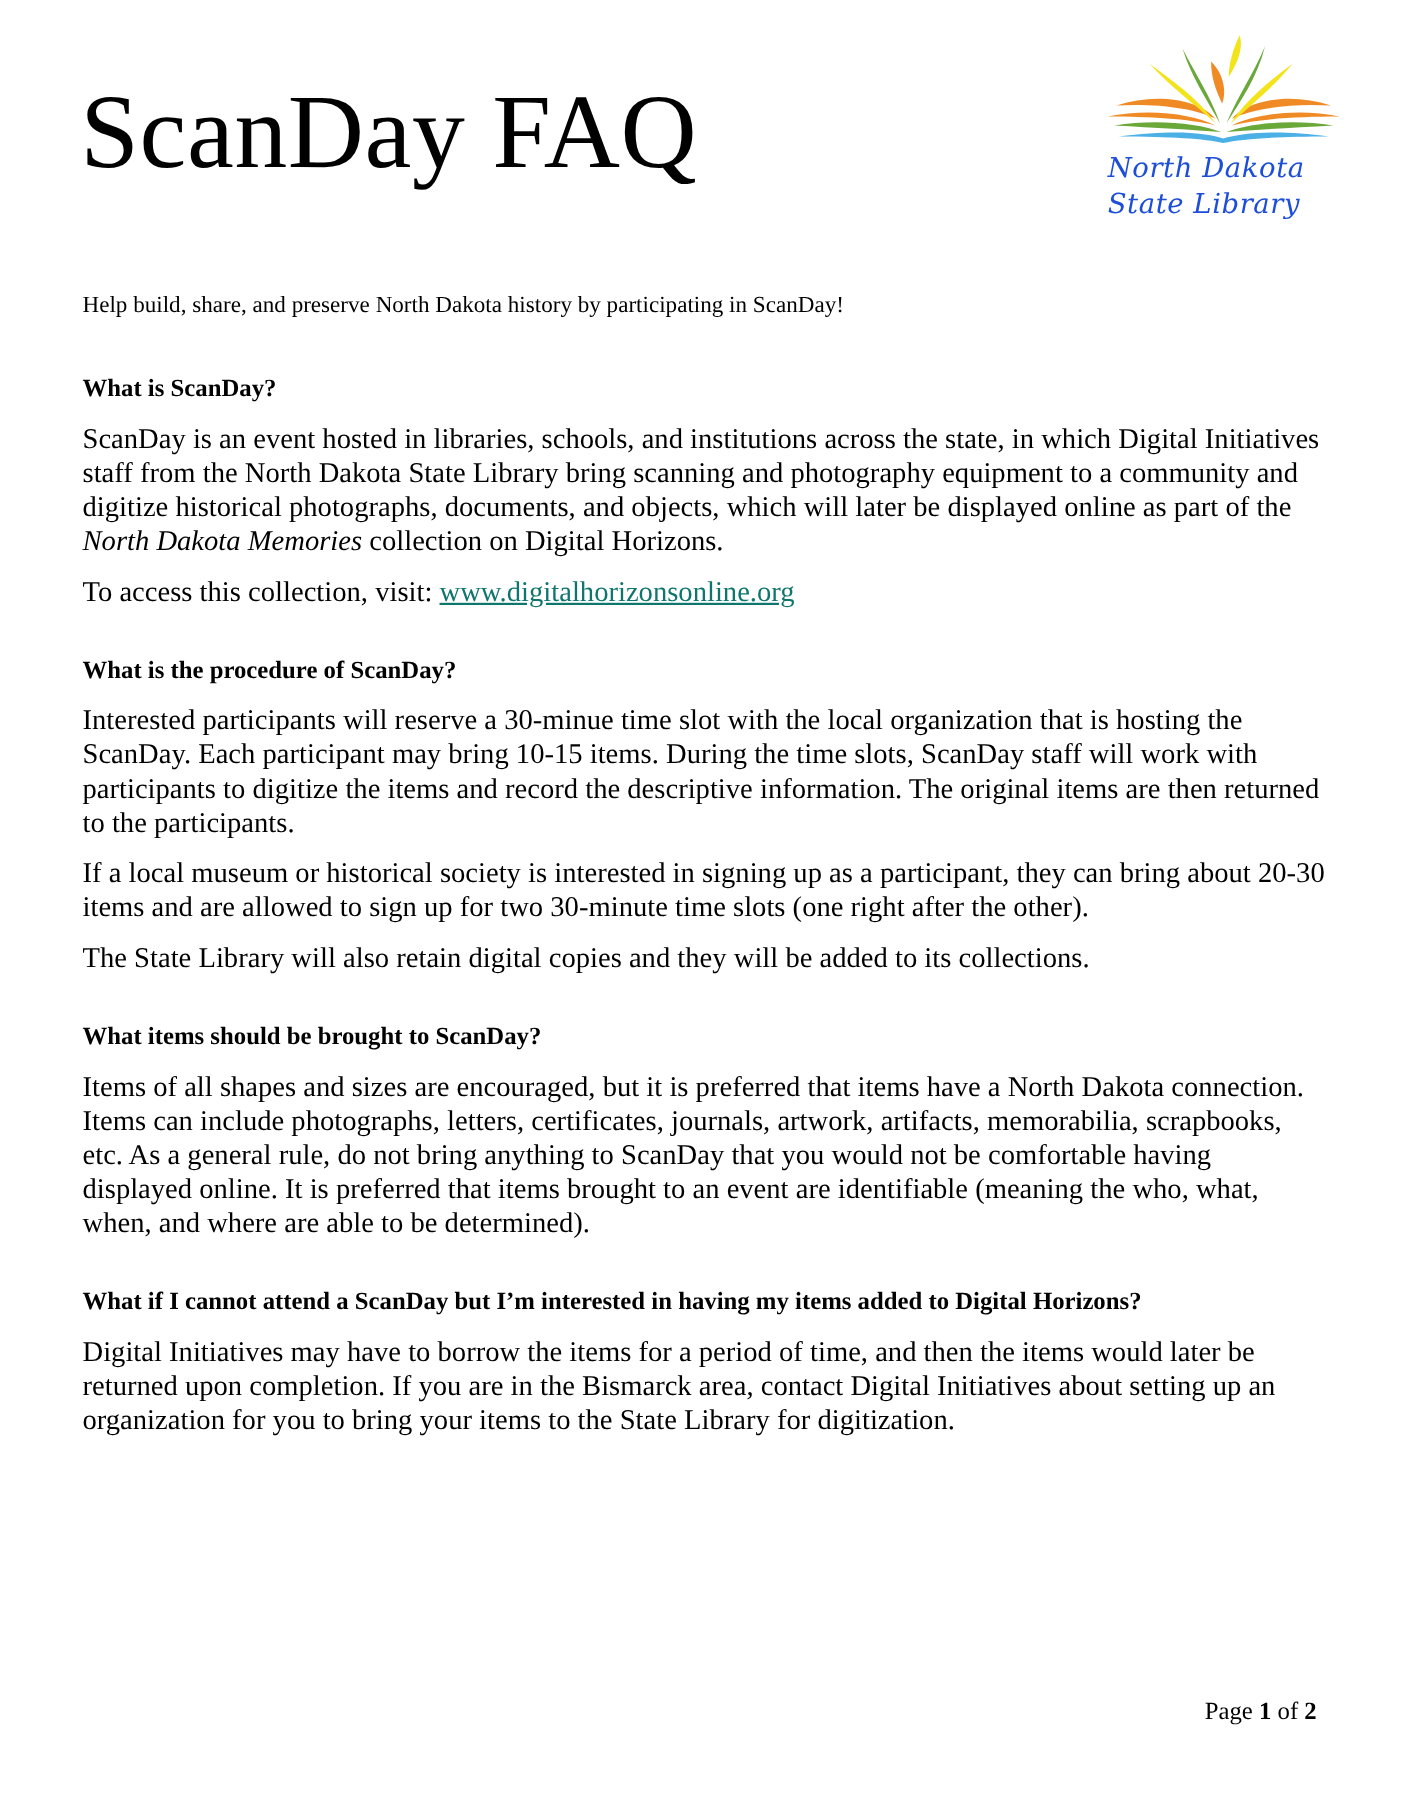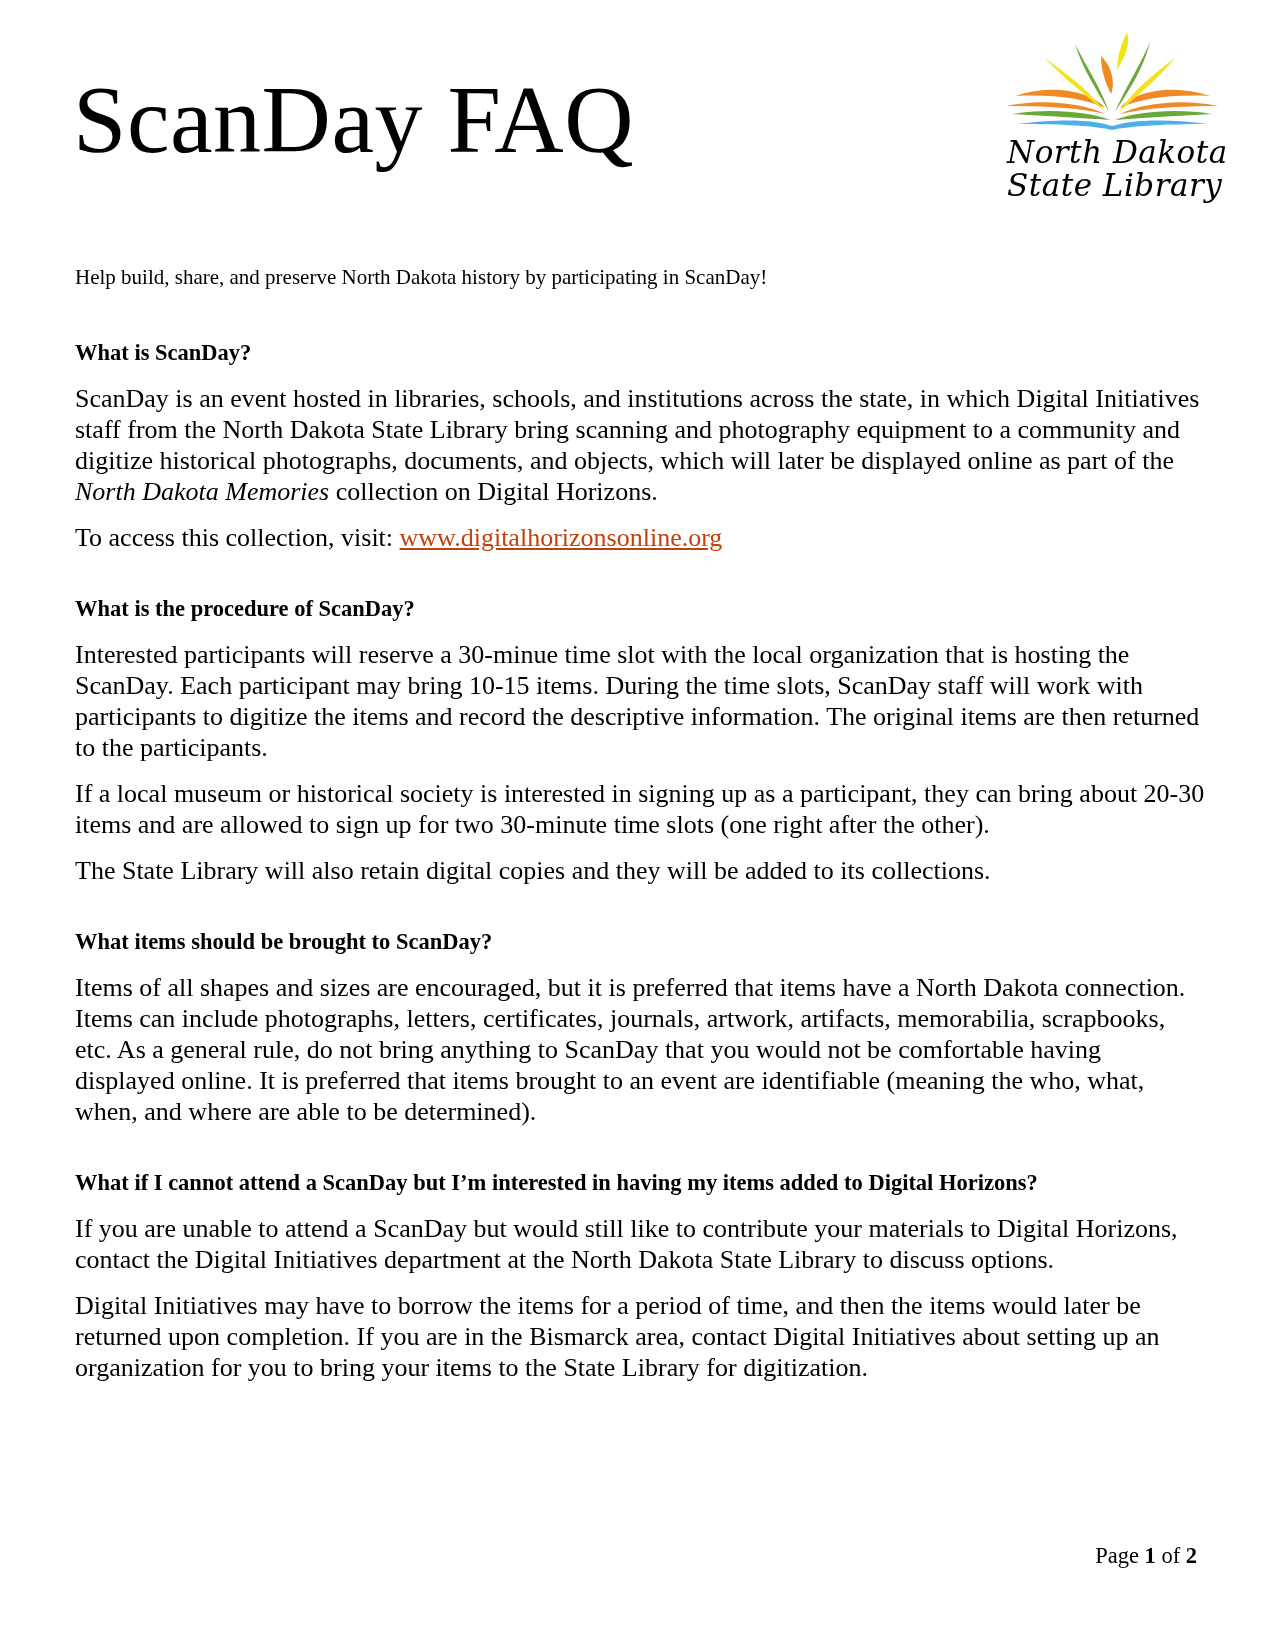--- a/index.html
+++ b/index.html
@@ -36,23 +36,23 @@
     .logo svg {
       display: block;
     }
     .logo-text {
       position: absolute;
       left: 2px;
       top: 108px;
       width: 215px;
       font-family: "DejaVu Serif", serif;
       font-style: italic;
-      font-size: 31px;
+      font-size: 25px;
       line-height: 33px;
-      color: #000000;
+      color: #1d4ed8;
       letter-spacing: 0.5px;
       white-space: nowrap;
     }
     .content {
       position: absolute;
       left: 75px;
       top: 262px;
       width: 1130px;
     }
     p, h2 {
@@ -73,21 +73,21 @@
     }
     .section p {
       font-size: 26px;
       line-height: 31px;
       margin-bottom: 15px;
     }
     .section p:last-child {
       margin-bottom: 0;
     }
     a.link {
-      color: #c2410c;
+      color: #0f766e;
       text-decoration: underline;
     }
     .footer {
       position: absolute;
       right: 78px;
       top: 1540px;
       font-size: 22.5px;
       line-height: 31px;
     }
     .footer b {
@@ -144,21 +144,20 @@
     <p>The State Library will also retain digital copies and they will be added to its collections.</p>
   </div>
 
   <div class="section">
     <h2>What items should be brought to ScanDay?</h2>
     <p>Items of all shapes and sizes are encouraged, but it is preferred that items have a North Dakota connection. Items can include photographs, letters, certificates, journals, artwork, artifacts, memorabilia, scrapbooks, etc. As a general rule, do not bring anything to ScanDay that you would not be comfortable having displayed online. It is preferred that items brought to an event are identifiable (meaning the who, what, when, and where are able to be determined).</p>
   </div>
 
   <div class="section">
     <h2>What if I cannot attend a ScanDay but I’m interested in having my items added to Digital Horizons?</h2>
-    <p>If you are unable to attend a ScanDay but would still like to contribute your materials to Digital Horizons, contact the Digital Initiatives department at the North Dakota State Library to discuss options.</p>
     <p>Digital Initiatives may have to borrow the items for a period of time, and then the items would later be returned upon completion. If you are in the Bismarck area, contact Digital Initiatives about setting up an organization for you to bring your items to the State Library for digitization.</p>
   </div>
 </div>
 
 <div class="footer">
   <span>Page</span>
   <b>1</b>
   <span>of</span>
   <b>2</b>
 </div>

